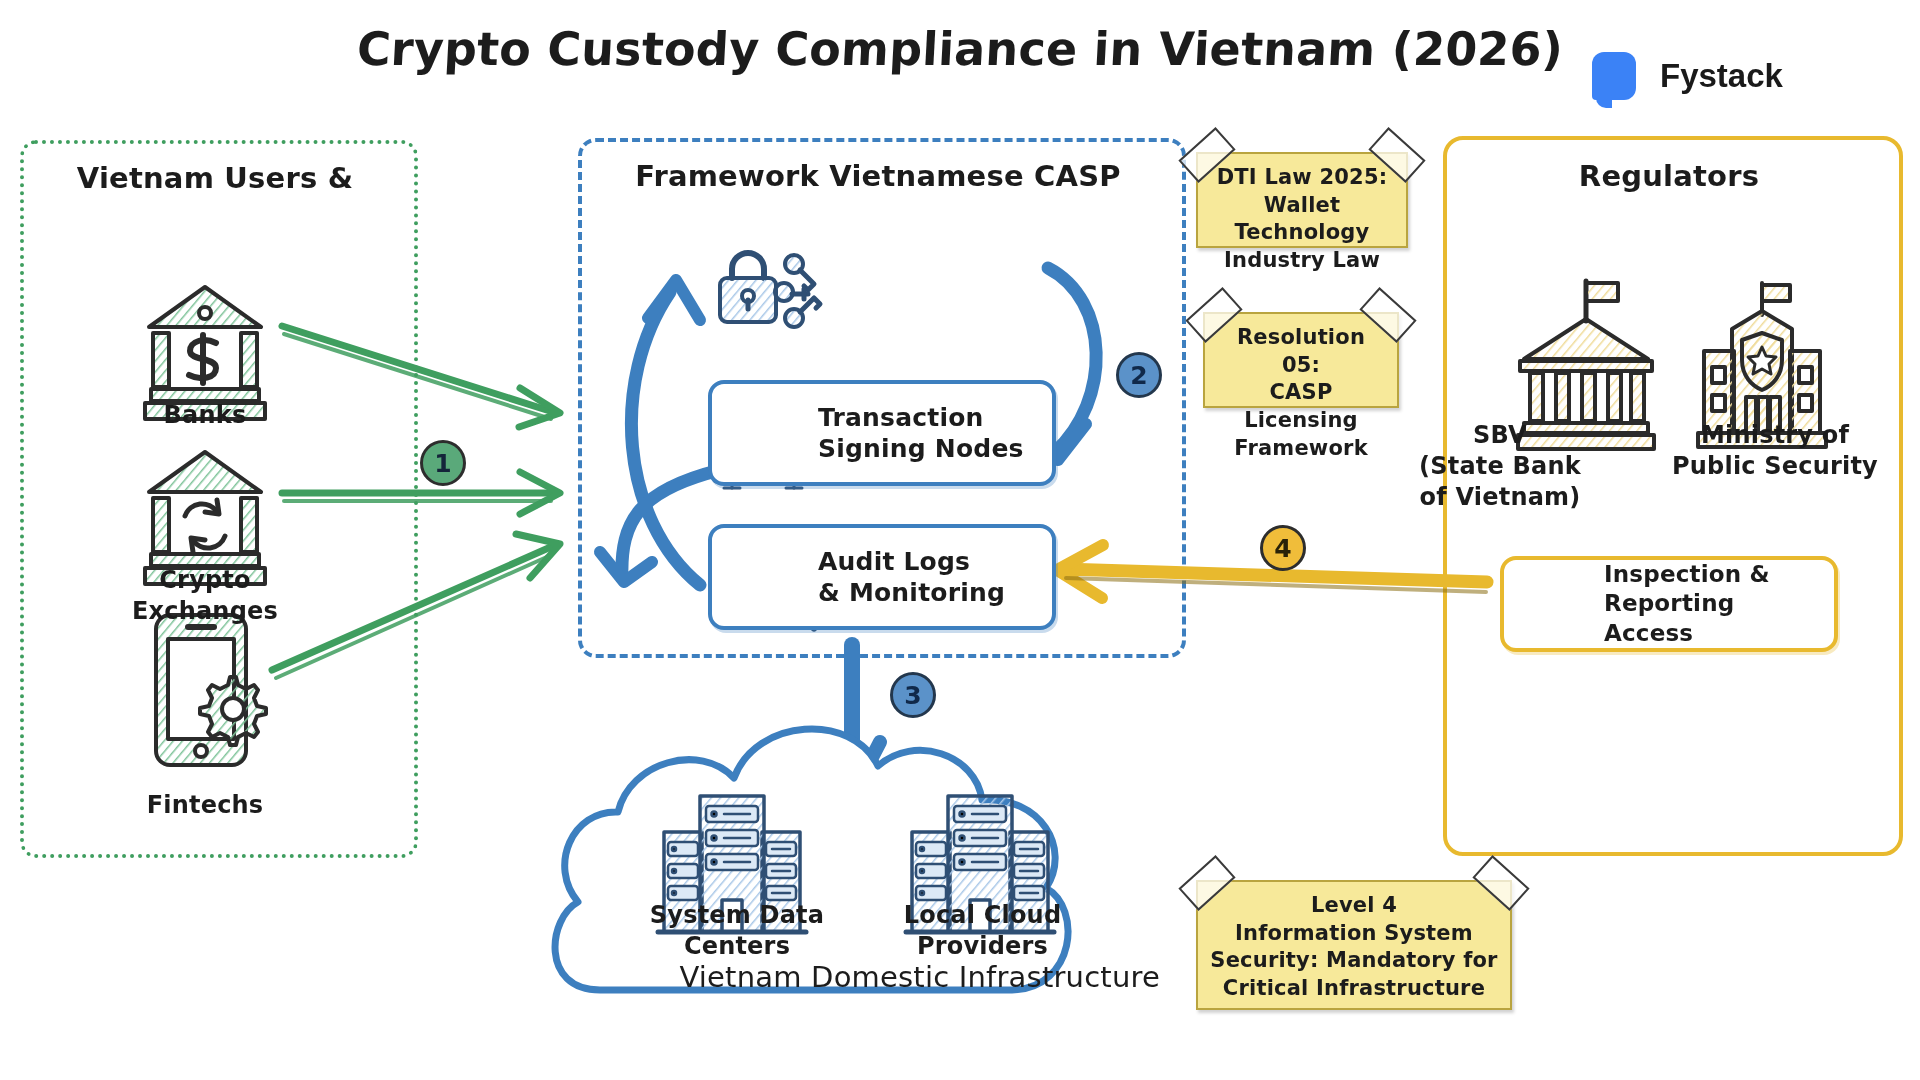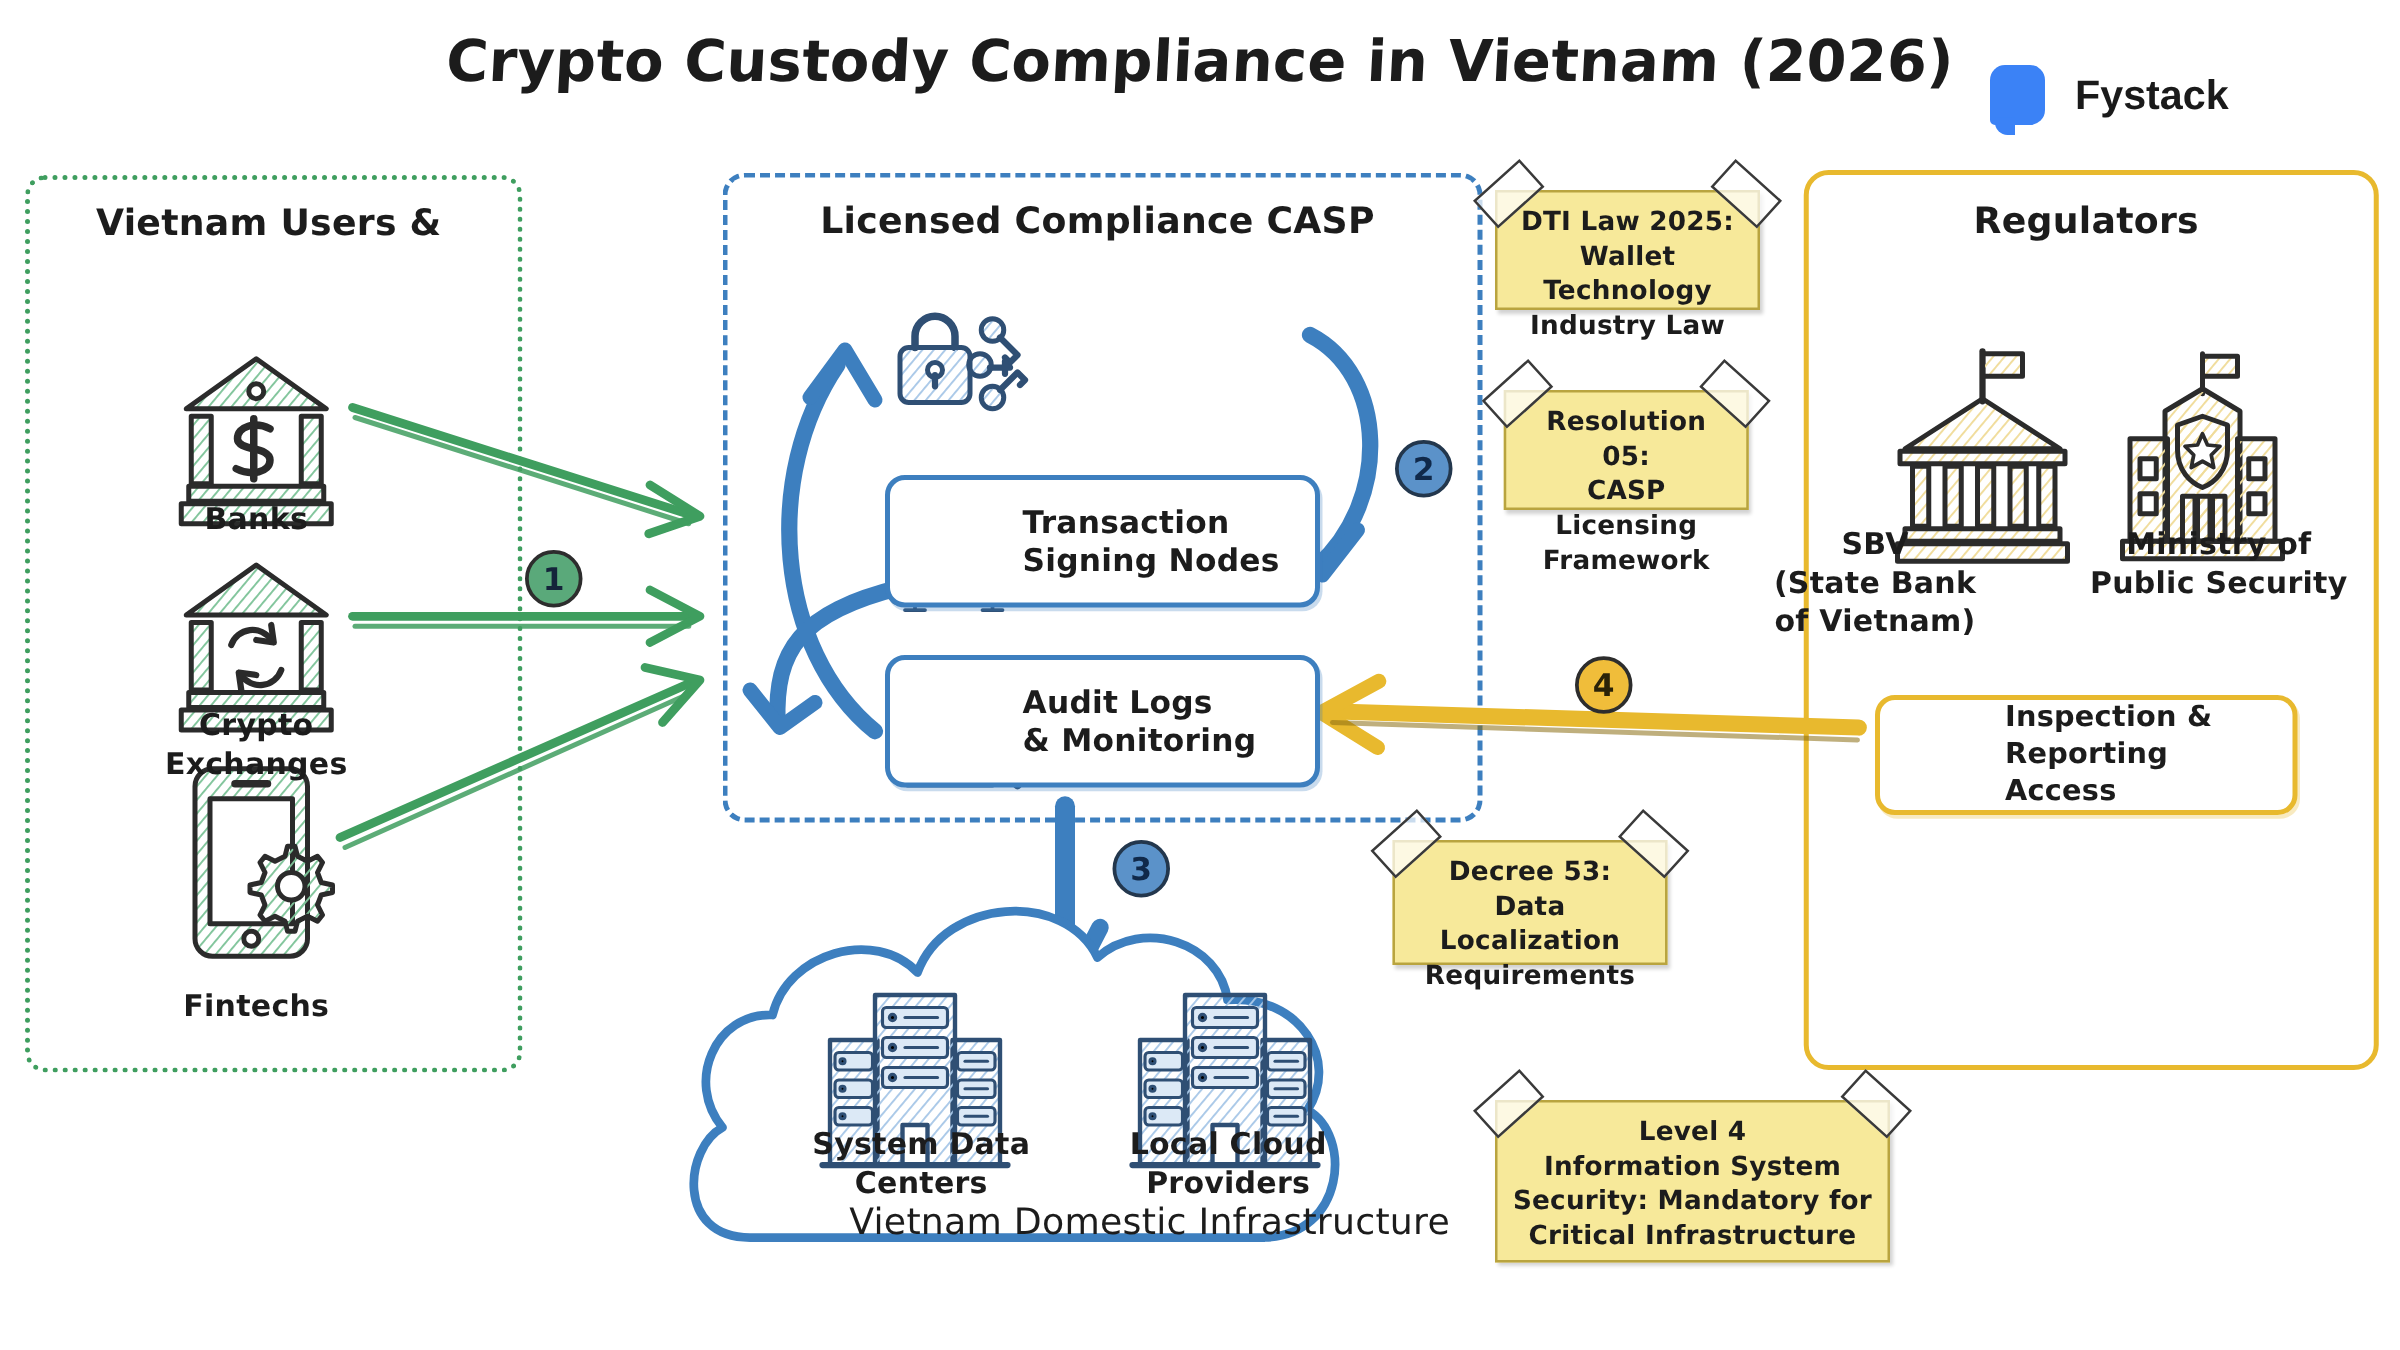--- a/index.html
+++ b/index.html
@@ -126,21 +126,21 @@
     <div class="mark"></div>
     <div class="name">Fystack</div>
   </div>
 
   <div class="abs" id="users-panel"></div>
   <div class="abs hand panel-title" id="users-title">
     <div>Vietnam Users &amp;</div>
   </div>
 
   <div class="abs" id="casp-panel"></div>
-  <div class="abs hand panel-title" id="casp-title">Licensed Compliance CASP</div>
+  <div class="abs hand panel-title" id="casp-title">Framework Vietnamese CASP</div>
 
   <div class="abs" id="reg-panel"></div>
   <div class="abs hand panel-title" id="reg-title">Regulators</div>
 
   <svg class="layer" viewBox="0 0 1920 1080">
     <defs>
       <pattern id="hatchG" width="7" height="7" patternTransform="rotate(40)" patternUnits="userSpaceOnUse">
         <line x1="0" y1="0" x2="0" y2="7" stroke="#7fc49a" stroke-width="3"></line>
       </pattern>
       <pattern id="hatchB" width="7" height="7" patternTransform="rotate(40)" patternUnits="userSpaceOnUse">
@@ -501,29 +501,20 @@
   <div class="sticky hand" style="left:1203px;top:312px;width:196px;height:96px;">
     <span class="tape l"></span>
     <span class="tape r"></span>
     <div>
       <div>Resolution 05:</div>
       <div>CASP Licensing</div>
       <div>Framework</div>
     </div>
   </div>
 
-  <div class="sticky hand" style="left:1114px;top:672px;width:220px;height:100px;">
-    <span class="tape l"></span>
-    <span class="tape r"></span>
-    <div>
-      <div>Decree 53:</div>
-      <div>Data Localization</div>
-      <div>Requirements</div>
-    </div>
-  </div>
 
   <div class="sticky hand" style="left:1196px;top:880px;width:316px;height:130px;">
     <span class="tape l"></span>
     <span class="tape r"></span>
     <div>
       <div>Level 4</div>
       <div>Information System</div>
       <div>Security: Mandatory for</div>
       <div>Critical Infrastructure</div>
     </div>

